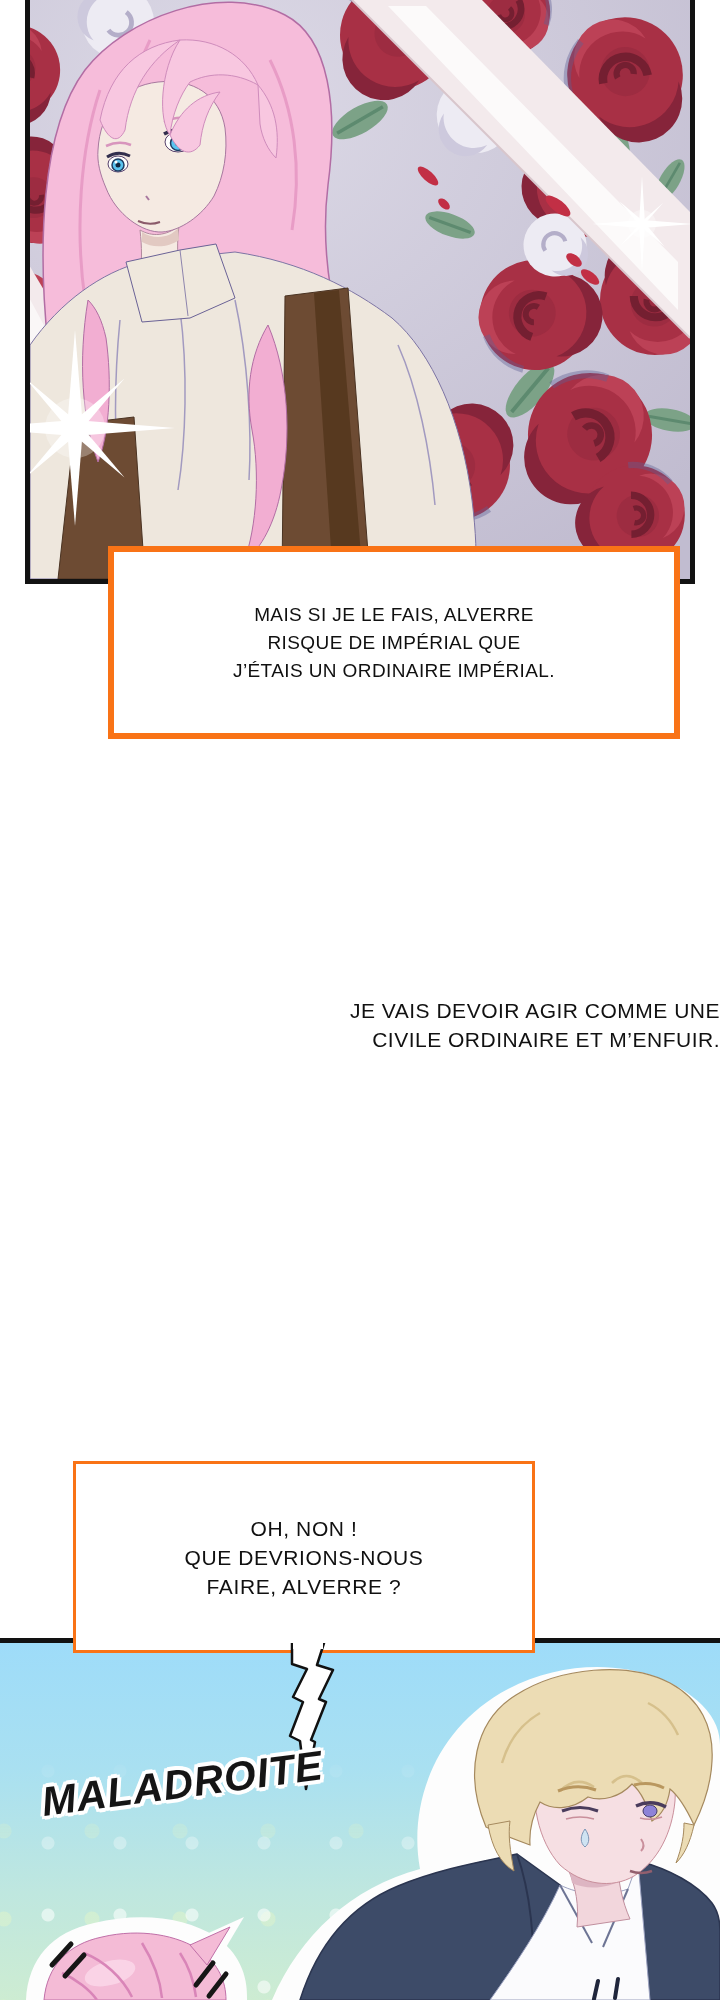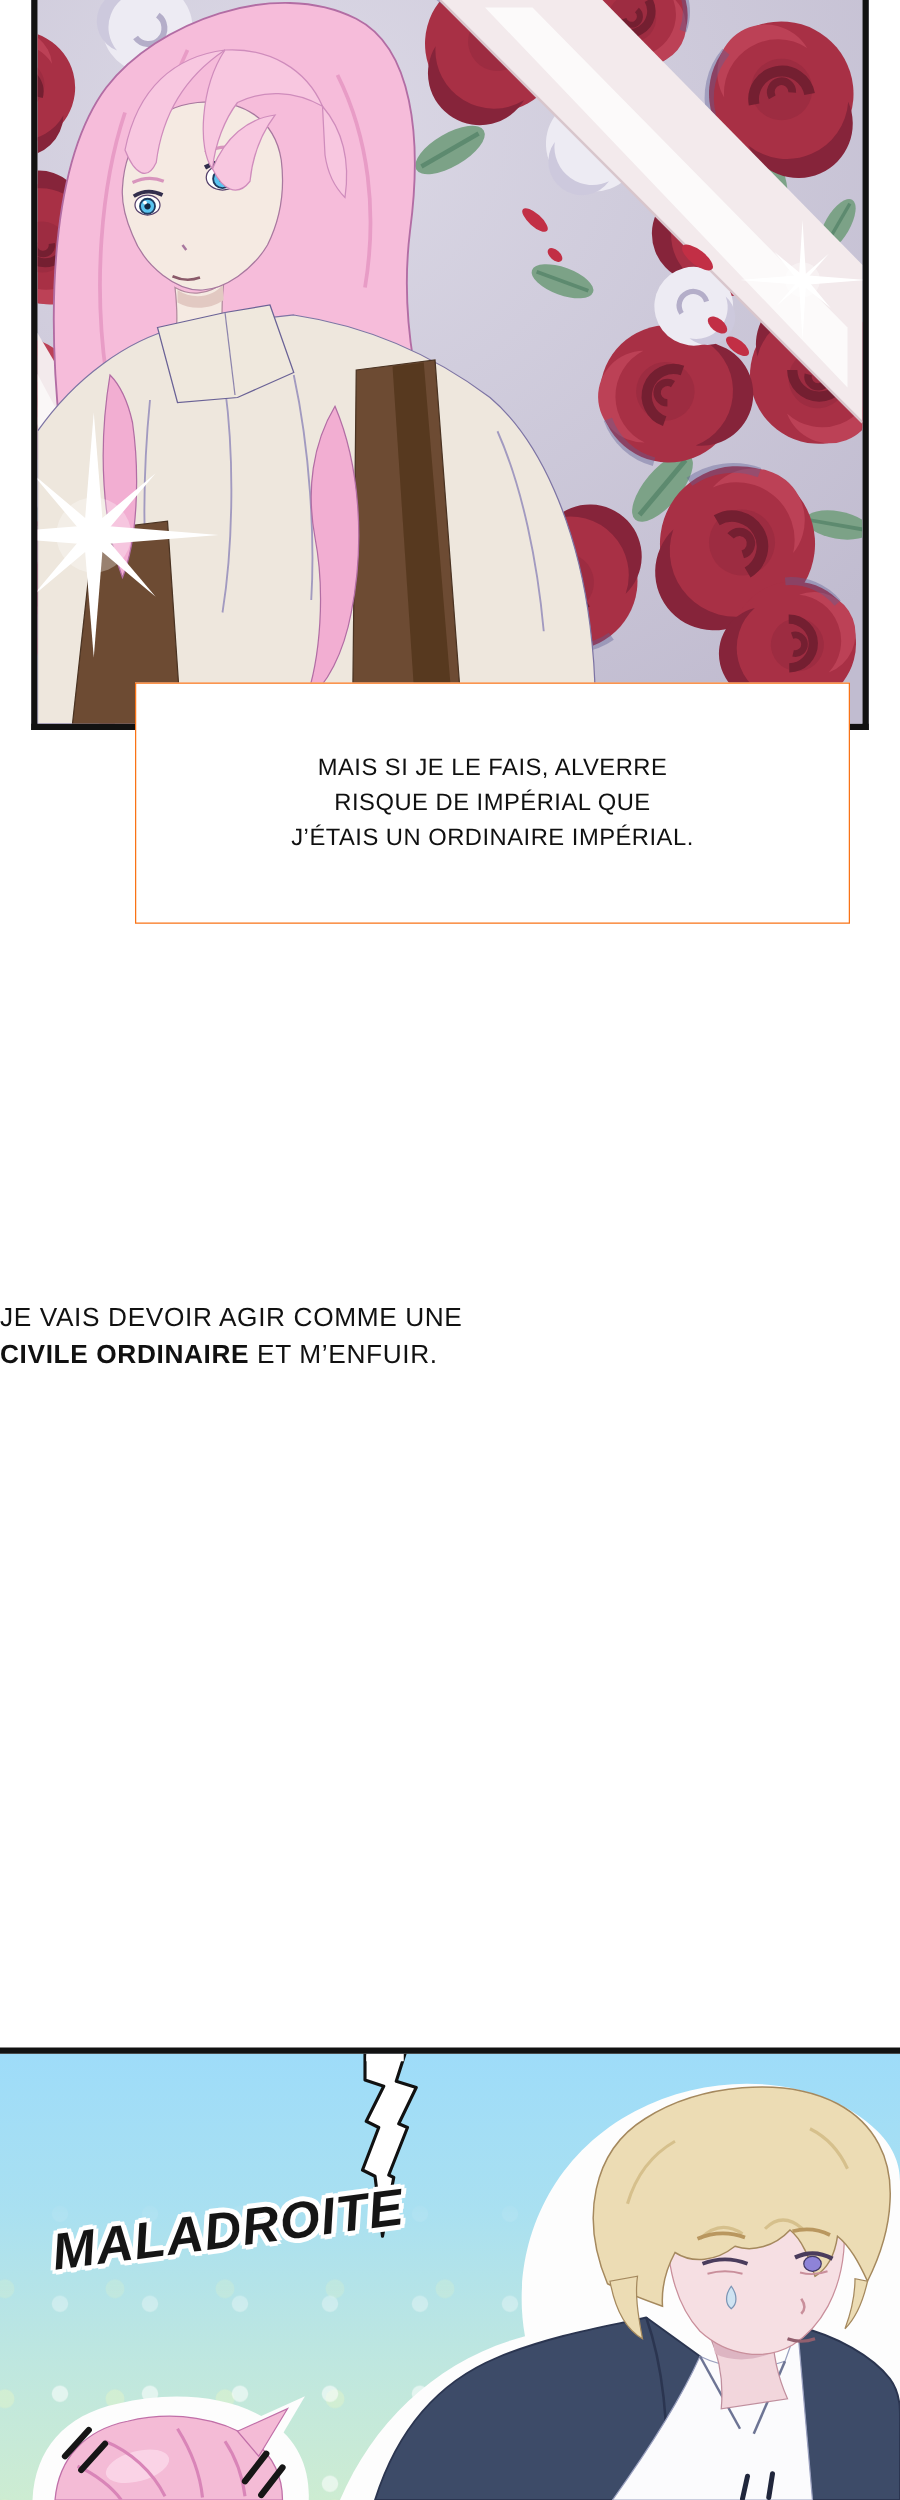--- a/index.html
+++ b/index.html
@@ -11,31 +11,31 @@
   #panel-top svg{display:block;width:100%;height:100%;}
   #panel-bottom{left:0;top:1638px;width:720px;height:362px;border-top:5px solid #121212;box-sizing:border-box;
                 background:linear-gradient(180deg,#9edcf9 0%,#a9e0f1 35%,#bfe7df 70%,#cdecd2 100%);overflow:hidden;}
   #panel-bottom svg{position:absolute;left:0;top:0;width:720px;height:357px;z-index:1;}
   .dots{position:absolute;inset:0;z-index:0;
         background-image:radial-gradient(circle,rgba(255,255,255,.55) 6px,rgba(255,255,255,0) 7px),
                          radial-gradient(circle,rgba(219,242,205,.6) 7px,rgba(219,242,205,0) 8px);
         background-size:72px 72px,88px 88px;background-position:12px 20px,48px 56px;
         -webkit-mask-image:linear-gradient(180deg,transparent 30%,#000 75%);
         mask-image:linear-gradient(180deg,transparent 30%,#000 75%);}
-  .bubble{position:absolute;background:#ffffff;border:1px solid #f97316;box-sizing:border-box;
+  .bubble{position:absolute;background:#ffffff;border:6px solid #f97316;box-sizing:border-box;
           display:flex;flex-direction:column;justify-content:center;text-align:center;z-index:2;}
   .bubble p{margin:0;color:#101010;}
   #bubble-1{left:108px;top:546px;width:572px;height:193px;}
   #bubble-1 p{font-size:19px;line-height:28px;letter-spacing:.4px;}
   #bubble-2{left:73px;top:1461px;width:462px;height:192px;border-width:3px;}
   #bubble-2 p{font-size:21px;line-height:29px;letter-spacing:.6px;}
-  .narration{position:absolute;left:0;top:996px;width:720px;text-align:left;z-index:2;
-             font-size:21px;line-height:29px;letter-spacing:.5px;color:#111;margin-top:44px;}
+  .narration{position:absolute;left:0;top:996px;width:720px;text-align:right;z-index:2;
+             font-size:21px;line-height:29px;letter-spacing:.5px;color:#111;}
   .narration p{margin:0;}
-  .narration b{font-weight:bold;}
+  .narration b{font-weight:normal;}
   #tail{position:absolute;left:276px;top:1643px;width:72px;height:150px;z-index:3;}
   .sfx{position:absolute;left:42px;top:1779px;z-index:4;transform:rotate(-7.5deg);transform-origin:left center;
        font-style:italic;font-weight:bold;font-size:41px;letter-spacing:1px;color:#151515;white-space:nowrap;
        text-shadow:-3px -3px 0 #fff,3px -3px 0 #fff,-3px 3px 0 #fff,3px 3px 0 #fff,
                    -4px 0 0 #fff,4px 0 0 #fff,0 -4px 0 #fff,0 4px 0 #fff;}
 </style>
 </head>
 <body>
 
 <div class="page">
@@ -205,20 +205,25 @@
     <p>MAIS SI JE LE FAIS, ALVERRE</p>
     <p>RISQUE DE IMPÉRIAL QUE</p>
     <p>J’ÉTAIS UN ORDINAIRE IMPÉRIAL.</p>
   </div>
 
   <div class="narration">
     <p>JE VAIS DEVOIR AGIR COMME UNE</p>
     <p><b>CIVILE ORDINAIRE</b><span> ET M’ENFUIR.</span></p>
   </div>
 
+  <div class="bubble" id="bubble-2">
+    <p>OH, NON !</p>
+    <p>QUE DEVRIONS-NOUS</p>
+    <p>FAIRE, ALVERRE ?</p>
+  </div>
 
   <div id="tail">
     <svg viewBox="0 0 72 150" width="72" height="150">
       <path d="M 16 0 L 48 0 L 41 22 L 57 27 L 43 56 L 50 59 L 35 97 L 39 99 L 30 146 L 24 98 L 14 93 L 27 59 L 17 54 L 31 26 L 16 21 Z" fill="#ffffff" stroke="#111111" stroke-width="2.5" stroke-linejoin="round"></path>
       <rect x="17" y="0" width="30" height="6" fill="#ffffff"></rect>
     </svg>
   </div>
 
   <div class="panel" id="panel-bottom">
     <div class="dots"></div>

